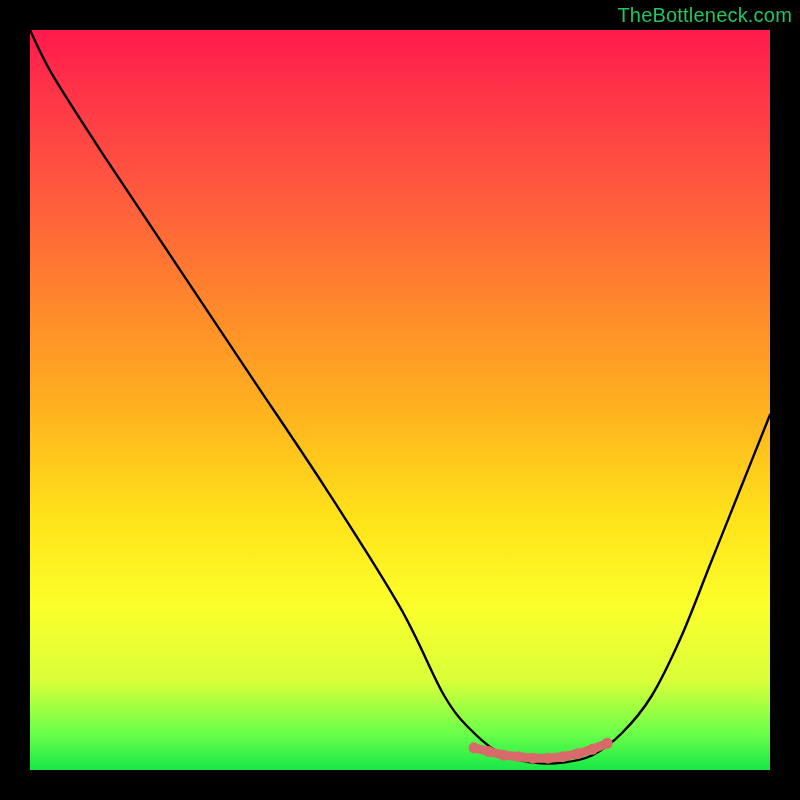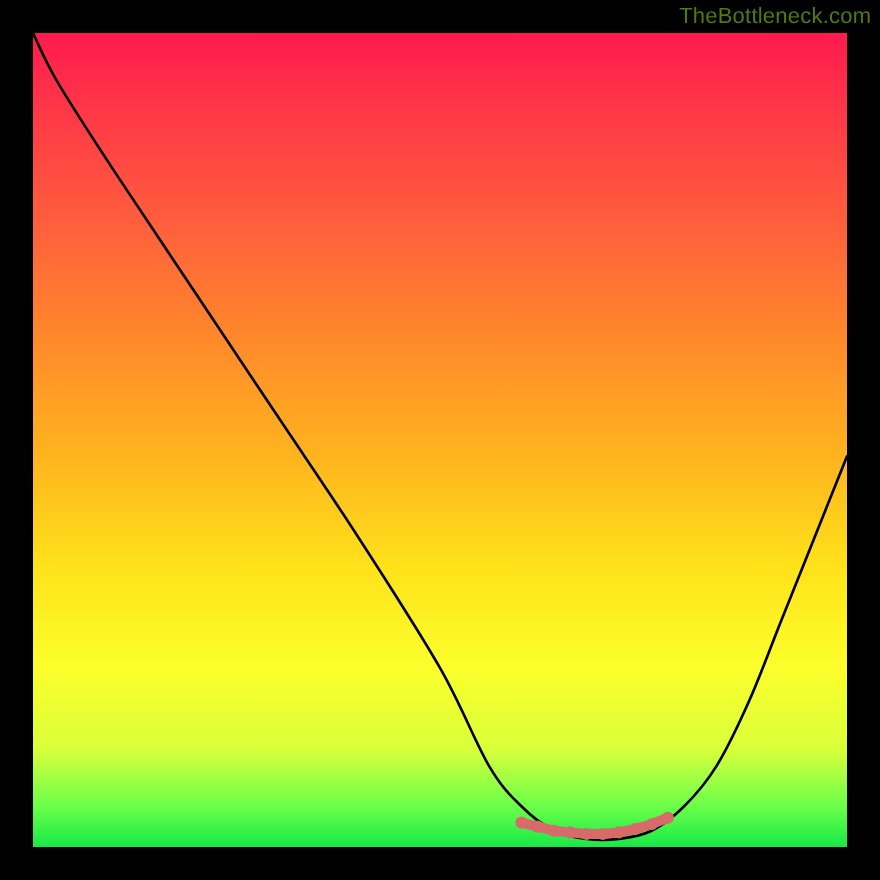--- a/index.html
+++ b/index.html
@@ -42,21 +42,21 @@
     left: 0;
     top: 0;
     width: 740px;
     height: 740px;
     overflow: visible;
   }
   .watermark {
     position: absolute;
     top: 4px;
     right: 8px;
-    color: #4d7c0f;
+    color: #22c55e;
     font-size: 20px;
     letter-spacing: 0.2px;
     font-weight: 500;
     user-select: none;
   }
 </style>
 </head>
 <body>
 
 <div class="frame">

